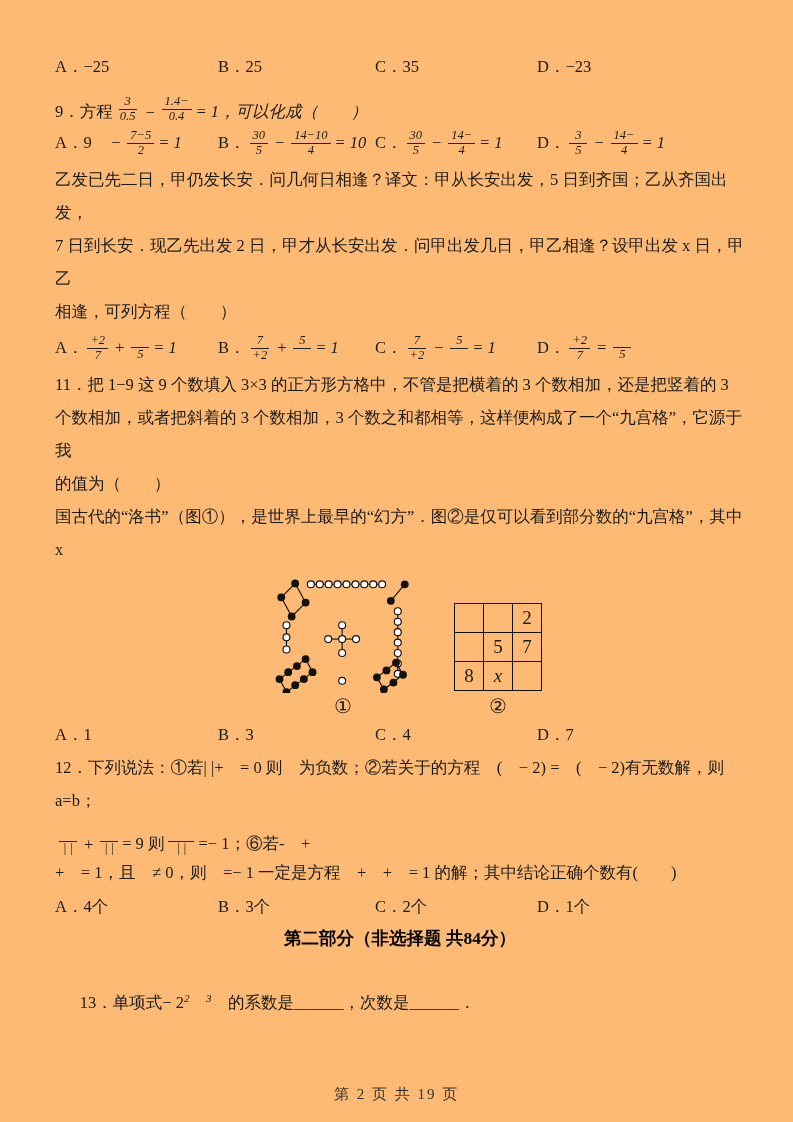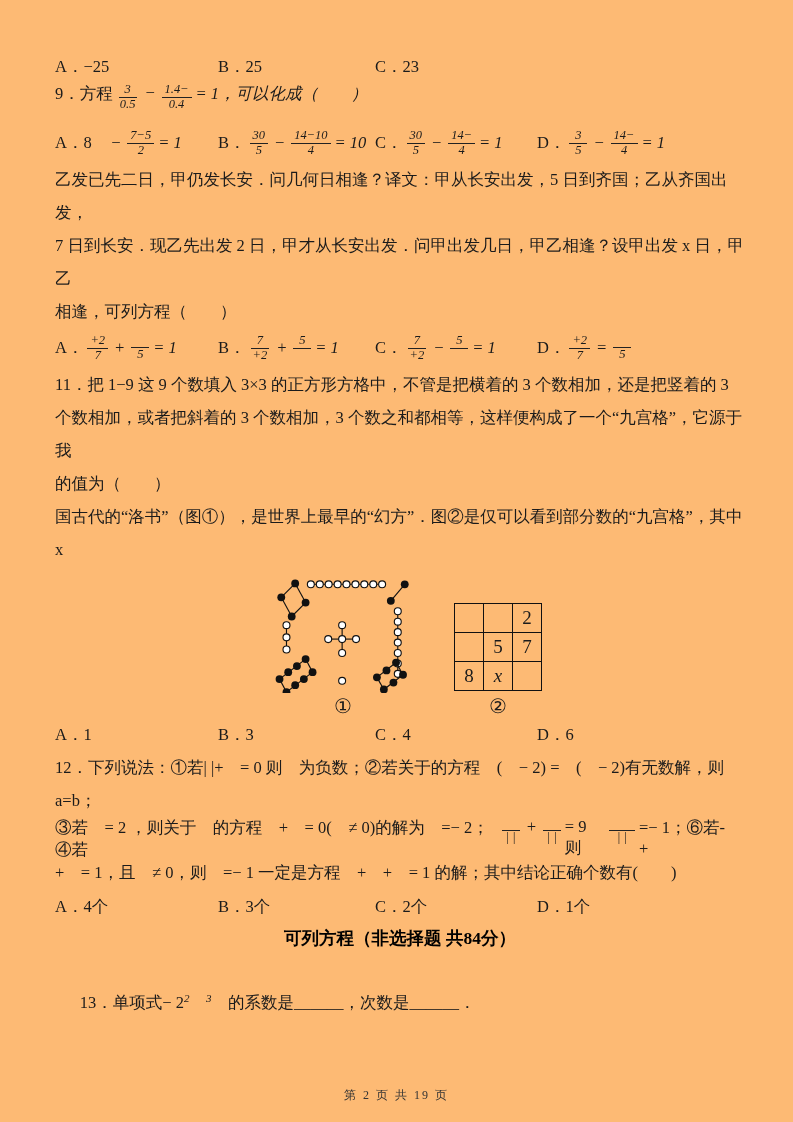--- a/index.html
+++ b/index.html
@@ -11,21 +11,21 @@
   }
   .content{position:absolute;left:55px;right:48px;top:50px;}
   .ln{line-height:33px;white-space:pre-wrap;}
   .optrow{display:flex;align-items:center;height:33px;}
   .optrow.fracs{height:40px;}
   .opt{display:inline-flex;align-items:center;}
   .optrow .c1{width:163px;}
   .optrow .c2{width:157px;}
   .optrow .c3{width:162px;}
   .optrow .c4{flex:1;}
-  .stem{display:flex;align-items:flex-start;height:40px;white-space:pre-wrap;}
+  .stem{display:flex;align-items:flex-end;height:40px;white-space:pre-wrap;}
   
   .fr{display:inline-flex;flex-direction:column;align-items:center;vertical-align:middle;
       font-family:"Liberation Serif",serif;font-style:italic;font-size:12.5px;
       line-height:1.08;margin:0 4px;}
   .fr .fn{border-bottom:1.2px solid #222;padding:0 3px;min-width:12px;min-height:13px;text-align:center;}
   .fr .fd{padding:0 3px;min-width:12px;min-height:13px;text-align:center;}
   .it{font-style:italic;font-family:"Liberation Serif",serif;}
   .op{margin:0 2px;font-style:italic;}
   sup.s{font-size:11px;font-style:italic;font-family:"Liberation Serif",serif;
         vertical-align:super;line-height:0;}
@@ -37,41 +37,42 @@
   table.grid td{width:28px;height:28px;border:1.6px solid #111;text-align:center;
                 font-size:19px;font-family:"Liberation Serif",serif;padding:0;}
   table.grid td.gx{font-style:italic;}
   .lu line{stroke:#111;stroke-width:1.3;}
   .lu .w{fill:#fff;stroke:#111;stroke-width:1.3;}
   .lu .b{fill:#111;}
   
   .hd{text-align:center;font-weight:bold;font-size:17.5px;line-height:30px;color:#000;}
   .intro{line-height:31px;}
   .footer{position:absolute;left:0;right:0;bottom:18px;text-align:center;
-          font-size:12px;color:#333;letter-spacing:2px;}
+          font-size:15px;color:#333;letter-spacing:2px;}
 </style>
 </head>
 <body>
 
 <div class="page">
   <div class="content">
 
     <div class="optrow">
       <span class="opt c1">A．−25</span>
       <span class="opt c2">B．25</span>
-      <span class="opt c3">C．23</span>
+      <span class="opt c3">C．35</span>
+      <span class="opt c4">D．−23</span>
     </div>
 
     <div class="stem">
       <span>9．方程</span><span class="fr"><span class="fn">3</span><span class="fd">0.5</span></span><span class="op">−</span><span class="fr"><span class="fn">1.4−</span><span class="fd">0.4</span></span><span class="it">= 1，可以化成（　　）</span>
     </div>
 
     <div class="optrow fracs">
       <span class="opt c1">
-        <span>A．8　</span>
+        <span>A．9　</span>
           <span class="op">−</span>
           <span class="fr">
             <span class="fn">7−5</span>
             <span class="fd">2</span>
           </span>
           <span class="it">= 1</span>
       </span>
       <span class="opt c2">
         <span>B．</span>
           <span class="fr">
@@ -276,37 +277,37 @@
         </tbody>
           </table>
         <div class="figlabel">②</div>
       </div>
     </div>
 
     <div class="optrow">
       <span class="opt c1">A．1</span>
       <span class="opt c2">B．3</span>
       <span class="opt c3">C．4</span>
-      <span class="opt c4">D．6</span>
+      <span class="opt c4">D．7</span>
     </div>
 
     <div class="ln">12．下列说法：①若| |+　= 0 则　为负数；②若关于的方程　(　− 2) =　(　− 2)有无数解，则 a=b；</div>
     <div class="stem" style="height:38px">
-      <span>③若　= 2 ，则关于　的方程　+　= 0(　≠ 0)的解为　=− 2；④若</span><span class="fr"><span class="fn"></span><span class="fd">| |</span></span><span class="op">+</span><span class="fr"><span class="fn"></span><span class="fd">| |</span></span><span>= 9 则</span><span class="fr"><span class="fn" style="min-width:20px"></span><span class="fd">| |</span></span><span>=− 1；⑥若-　+</span>
+      <span class="fr"><span class="fn"></span><span class="fd">| |</span></span><span class="op">+</span><span class="fr"><span class="fn"></span><span class="fd">| |</span></span><span>= 9 则</span><span class="fr"><span class="fn" style="min-width:20px"></span><span class="fd">| |</span></span><span>=− 1；⑥若-　+</span>
     </div>
     <div class="ln" style="line-height:35px">+　= 1，且　≠ 0，则　=− 1 一定是方程　+　+　= 1 的解；其中结论正确个数有(　　)</div>
 
     <div class="optrow">
       <span class="opt c1">A．4个</span>
       <span class="opt c2">B．3个</span>
       <span class="opt c3">C．2个</span>
       <span class="opt c4">D．1个</span>
     </div>
 
-    <div class="hd">可列方程（非选择题 共84分）</div>
+    <div class="hd">第二部分（非选择题 共84分）</div>
 
     <div class="ln">
       <span>13．单项式− 2</span><sup class="s">2</sup><span>　</span><sup class="s">3</sup><span>　的系数是______，次数是______．</span>
     </div>
 
   </div>
 
   <div class="footer">第 2 页 共 19 页</div>
 </div>
 

